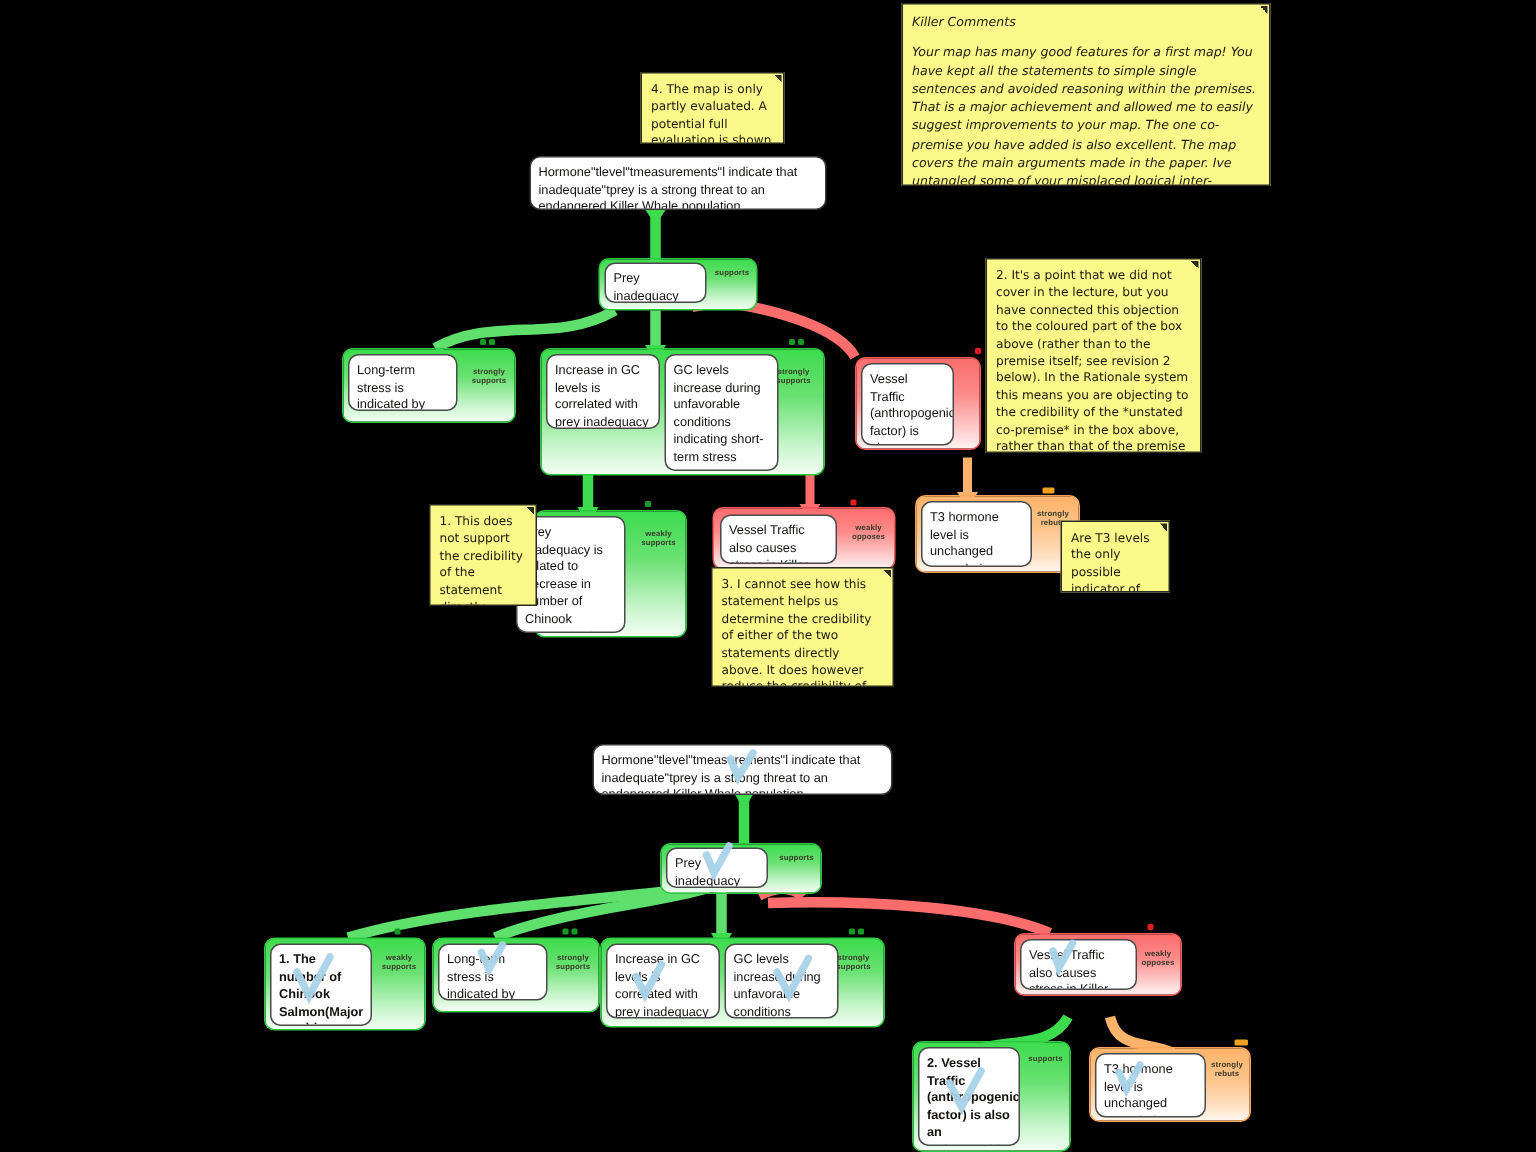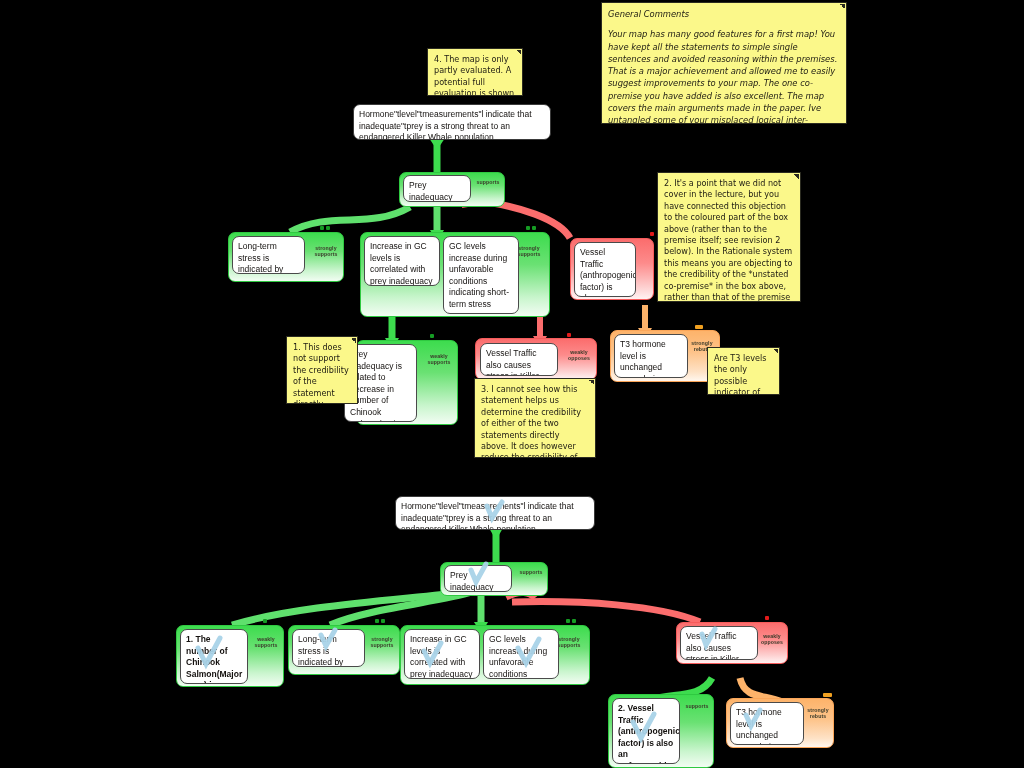--- a/index.html
+++ b/index.html
@@ -86,21 +86,21 @@
     <path d="M512 602 C580 600 660 605 700 622" stroke="#fb6d6d" stroke-width="7" fill="none"></path>
     <path d="M506 597 C520 590 530 592 535 598" stroke="#fb6d6d" stroke-width="7" fill="none"></path>
 
     <path d="M712 678 C700 700 670 692 652 700" stroke="#3ddc4e" stroke-width="7" fill="none"></path>
 
     <path d="M740 678 C745 700 765 694 782 702" stroke="#fdb36a" stroke-width="7" fill="none"></path>
   </svg>
 
   <div class="note big" style="left:601px;top:2px;width:246px;height:122px;">
     <div class="fold"></div>
-    <i>General Comments</i>
+    <i>Killer Comments</i>
     <span class="gap"></span>
     <i>Your map has many good features for a first map! You have kept all the statements to simple single sentences and avoided reasoning within the premises. That is a major achievement and allowed me to easily suggest improvements to your map. The one co-premise you have added is also excellent. The map covers the main arguments made in the paper. Ive untangled some of your misplaced logical inter-relationships in the the revision map below.</i>
     
     
   </div>
 
   <div class="note" style="left:427px;top:48px;width:96px;height:48px;">
     <div class="fold"></div>
     <span>4. The map is only partly evaluated. A potential full evaluation is shown in the revision map below.</span>
   </div>

